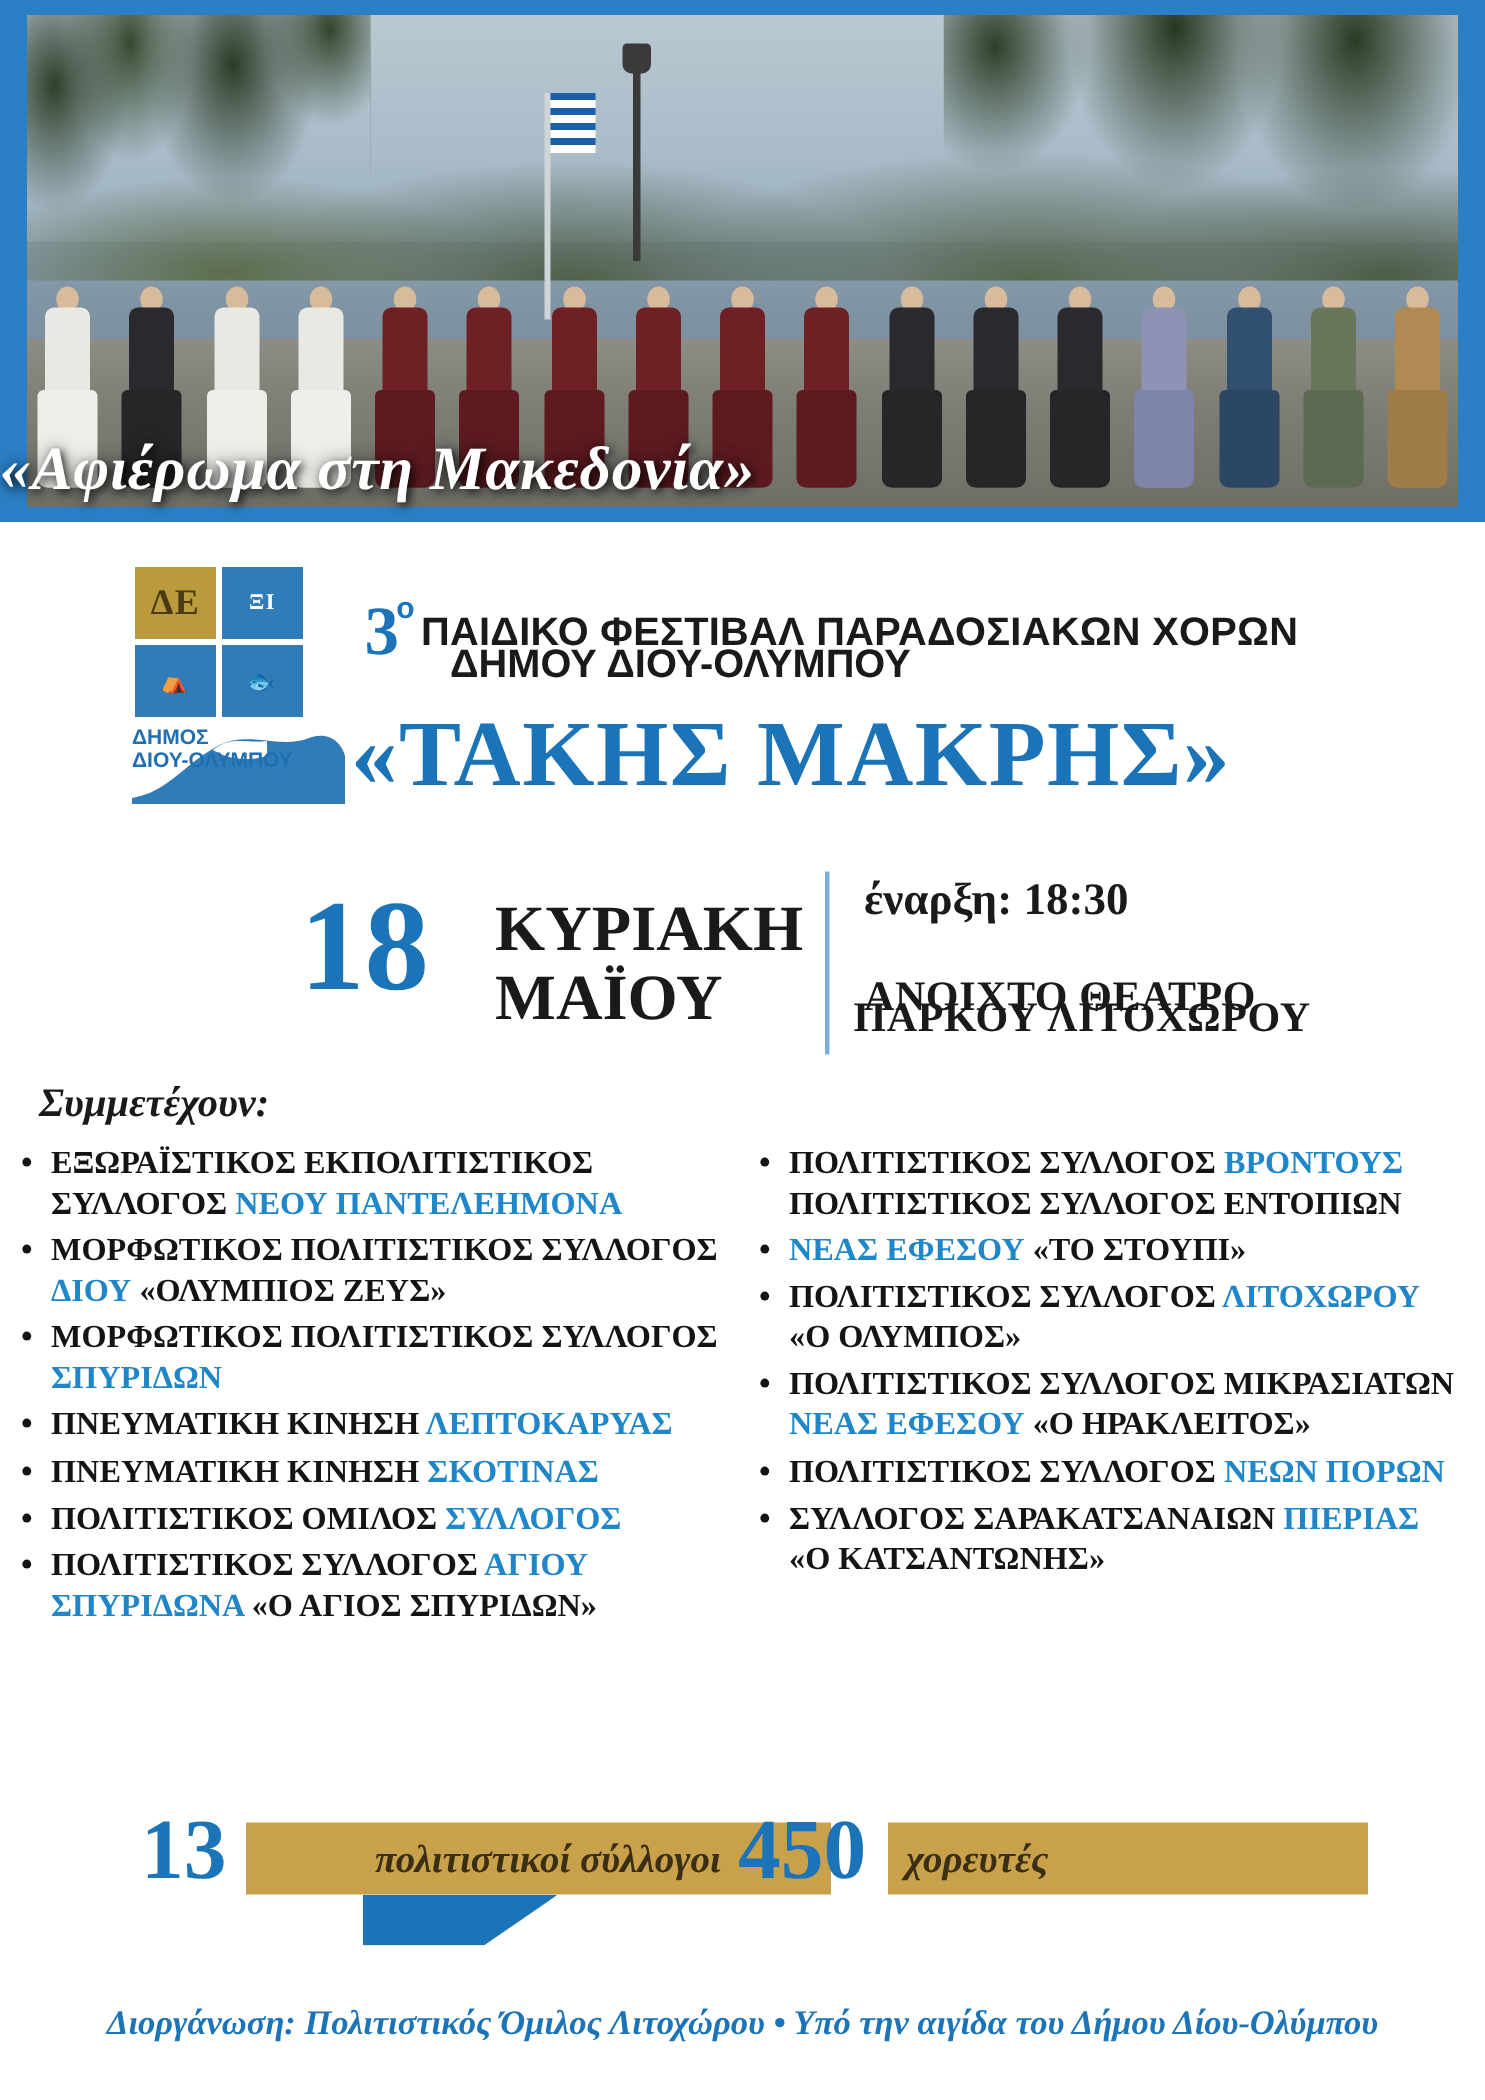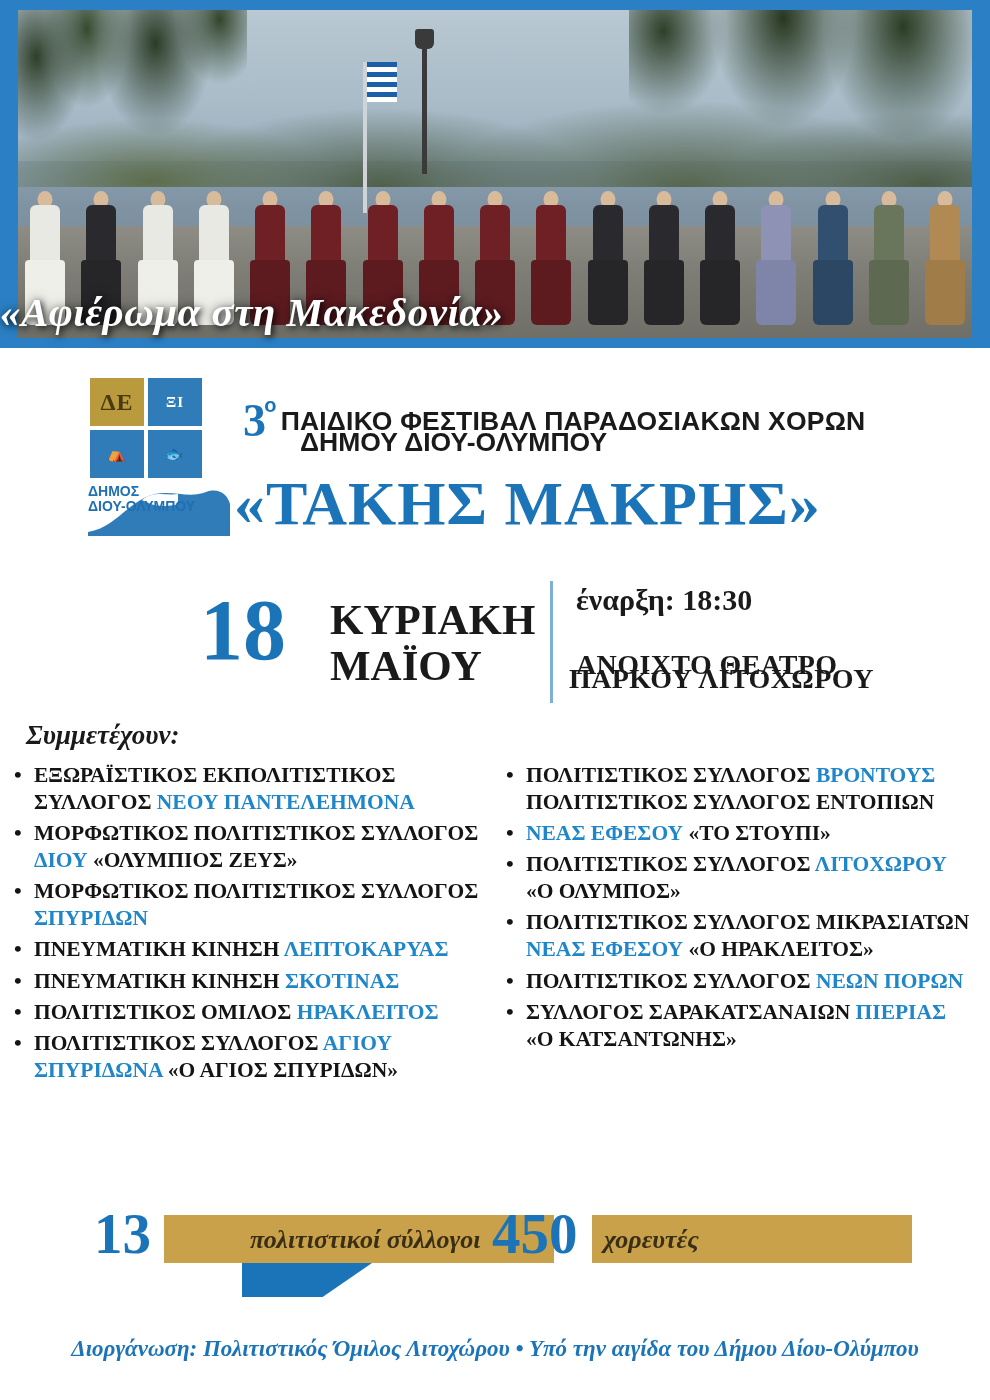--- a/index.html
+++ b/index.html
@@ -599,21 +599,21 @@
 
 <div class="participants-label">Συμμετέχουν:</div>
 <div class="cols">
   <div class="col left">
     <ul class="plist" id="list-left">
         <li><span>ΕΞΩΡΑΪΣΤΙΚΟΣ ΕΚΠΟΛΙΤΙΣΤΙΚΟΣ ΣΥΛΛΟΓΟΣ </span><span class="hl">ΝΕΟΥ ΠΑΝΤΕΛΕΗΜΟΝΑ</span></li>
         <li><span>ΜΟΡΦΩΤΙΚΟΣ ΠΟΛΙΤΙΣΤΙΚΟΣ ΣΥΛΛΟΓΟΣ </span><span class="hl">ΔΙΟΥ</span><span> «ΟΛΥΜΠΙΟΣ ΖΕΥΣ»</span></li>
         <li><span>ΜΟΡΦΩΤΙΚΟΣ ΠΟΛΙΤΙΣΤΙΚΟΣ ΣΥΛΛΟΓΟΣ </span><span class="hl">ΣΠΥΡΙΔΩΝ</span></li>
         <li><span>ΠΝΕΥΜΑΤΙΚΗ ΚΙΝΗΣΗ </span><span class="hl">ΛΕΠΤΟΚΑΡΥΑΣ</span></li>
         <li><span>ΠΝΕΥΜΑΤΙΚΗ ΚΙΝΗΣΗ </span><span class="hl">ΣΚΟΤΙΝΑΣ</span></li>
-        <li><span>ΠΟΛΙΤΙΣΤΙΚΟΣ ΟΜΙΛΟΣ </span><span class="hl">ΗΡΑΚΛΕΙΤΟΣ</span></li>
+        <li><span>ΠΟΛΙΤΙΣΤΙΚΟΣ ΟΜΙΛΟΣ </span><span class="hl">ΣΥΛΛΟΓΟΣ</span></li>
         <li><span>ΠΟΛΙΤΙΣΤΙΚΟΣ ΣΥΛΛΟΓΟΣ </span><span class="hl">ΑΓΙΟΥ ΣΠΥΡΙΔΩΝΑ</span><span> «Ο ΑΓΙΟΣ ΣΠΥΡΙΔΩΝ»</span></li>
       </ul>
   </div>
   <div class="col right">
     <ul class="plist" id="list-right">
         <li><span>ΠΟΛΙΤΙΣΤΙΚΟΣ ΣΥΛΛΟΓΟΣ </span><span class="hl">ΒΡΟΝΤΟΥΣ</span><span> ΠΟΛΙΤΙΣΤΙΚΟΣ ΣΥΛΛΟΓΟΣ ΕΝΤΟΠΙΩΝ</span></li>
         <li><span class="hl">ΝΕΑΣ ΕΦΕΣΟΥ</span><span> «ΤΟ ΣΤΟΥΠΙ»</span></li>
         <li><span>ΠΟΛΙΤΙΣΤΙΚΟΣ ΣΥΛΛΟΓΟΣ </span><span class="hl">ΛΙΤΟΧΩΡΟΥ</span><span> «Ο ΟΛΥΜΠΟΣ»</span></li>
         <li><span>ΠΟΛΙΤΙΣΤΙΚΟΣ ΣΥΛΛΟΓΟΣ ΜΙΚΡΑΣΙΑΤΩΝ </span><span class="hl">ΝΕΑΣ ΕΦΕΣΟΥ</span><span> «Ο ΗΡΑΚΛΕΙΤΟΣ»</span></li>
         <li><span>ΠΟΛΙΤΙΣΤΙΚΟΣ ΣΥΛΛΟΓΟΣ </span><span class="hl">ΝΕΩΝ ΠΟΡΩΝ</span></li>

